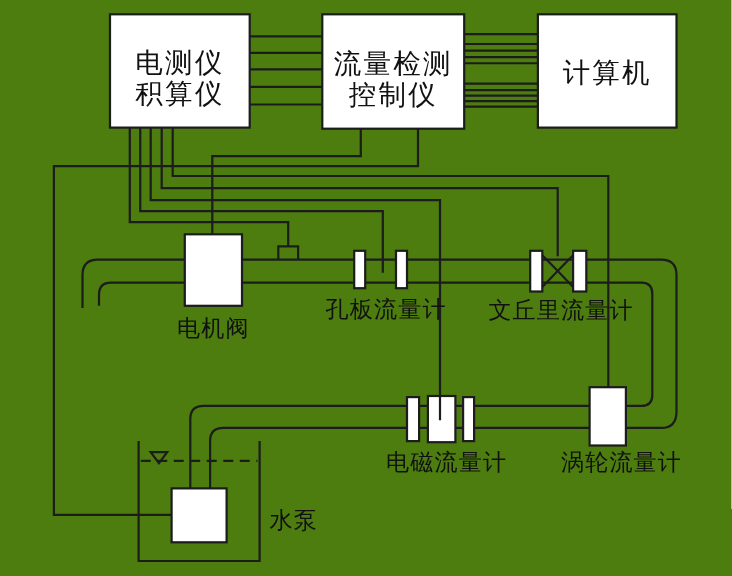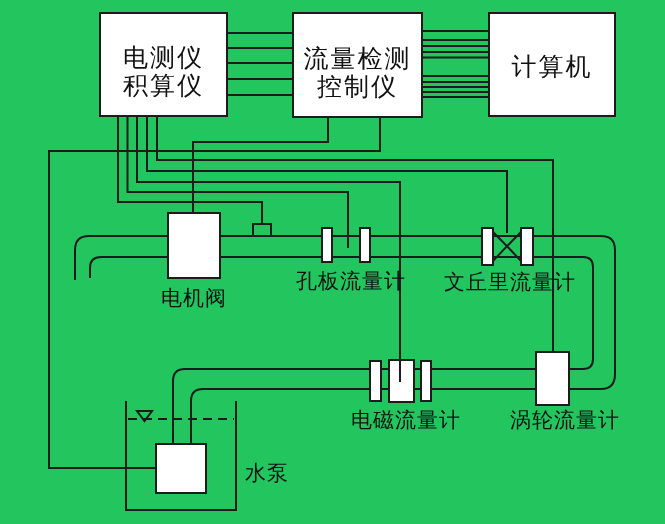--- a/index.html
+++ b/index.html
@@ -1,16 +1,16 @@
 <!DOCTYPE html>
 <html><head>
 <meta charset="utf-8">
 <style>
   html,body{margin:0;padding:0;background:#ffffff;}
-  .stage{width:665px;height:524px;background:#22c55e;position:relative;overflow:hidden;}
+  .stage{width:665px;height:524px;background:#4d7c0f;position:relative;overflow:hidden;}
   svg{display:block;}
   .ln{stroke:#1c1c1c;stroke-width:2;fill:none;}
   .lnthin{stroke:#1c1c1c;stroke-width:2;fill:none;}
   .boxw{stroke:#1c1c1c;stroke-width:2;fill:#ffffff;}
   .lbl{font-family:"DejaVu Sans","Liberation Sans",sans-serif;fill:#111111;
        font-size:21px;letter-spacing:1px;text-anchor:middle;}
   .boxlbl{font-family:"DejaVu Sans","Liberation Sans",sans-serif;fill:#111111;
        font-size:25px;letter-spacing:2px;text-anchor:middle;}
 </style>
 </head>

